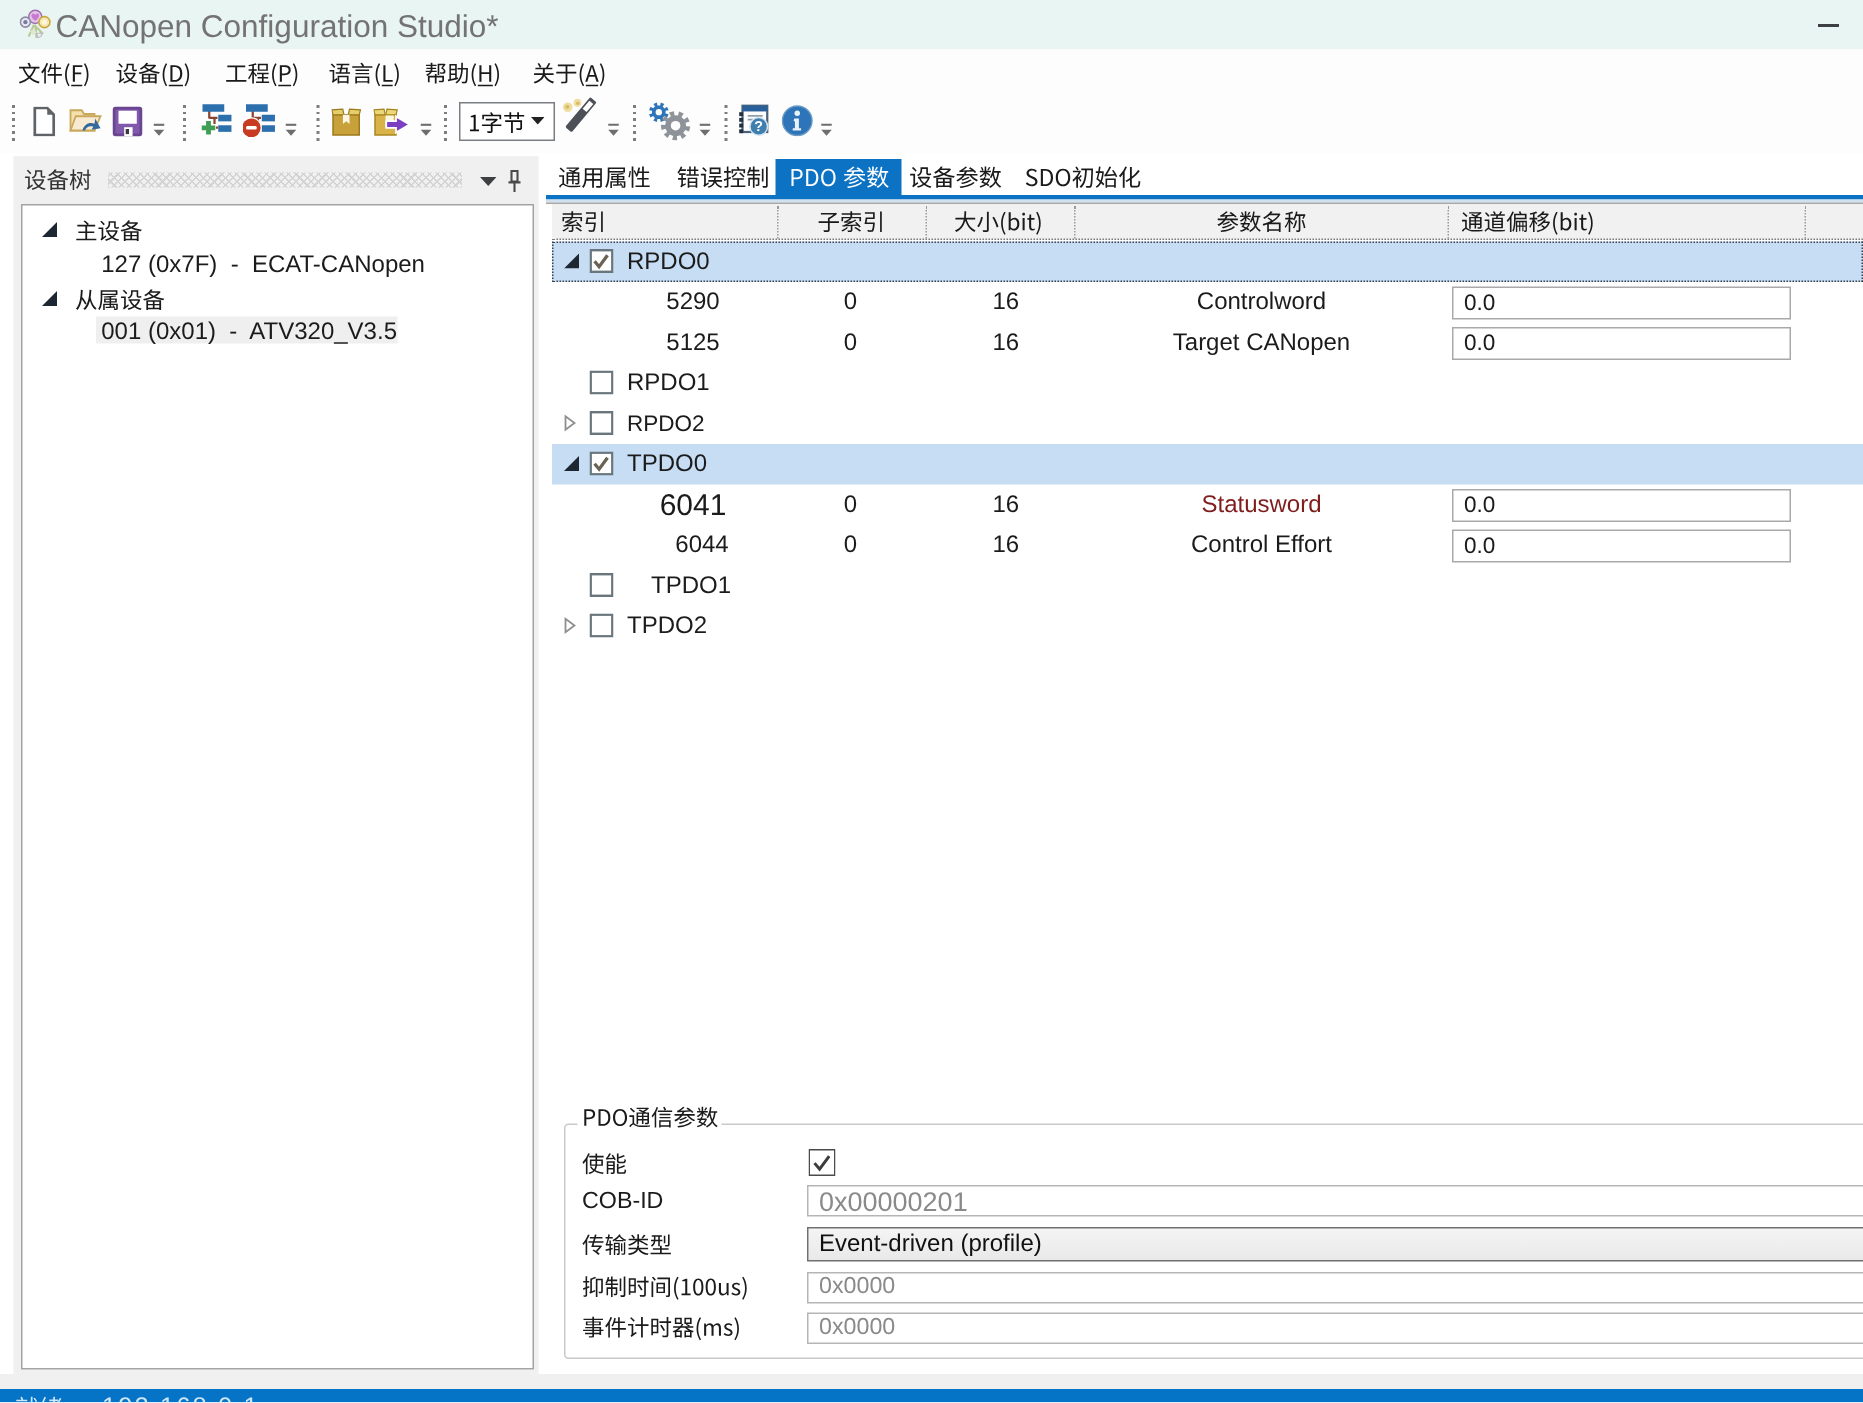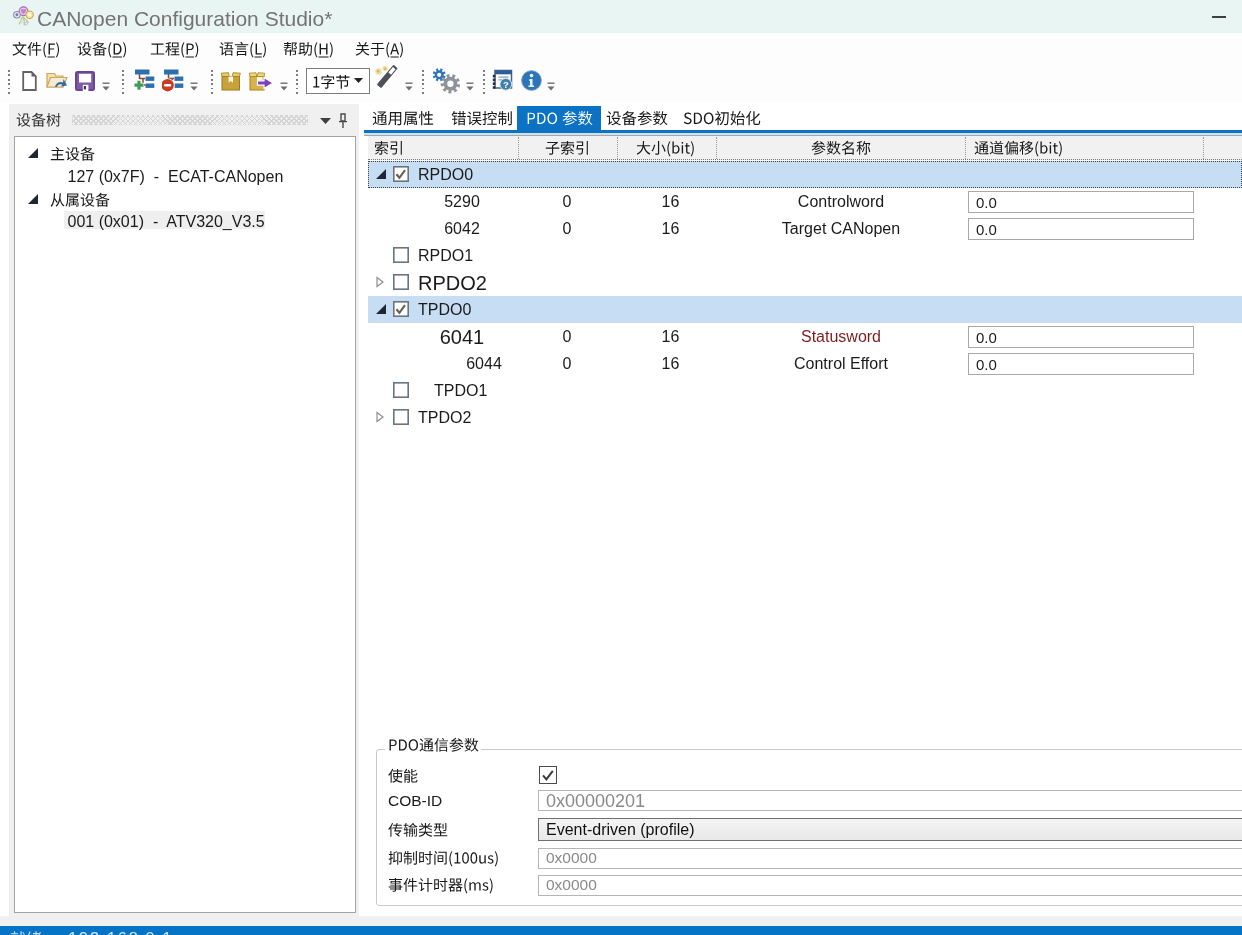--- a/index.html
+++ b/index.html
@@ -274,52 +274,52 @@
       <rect x="0.8" y="0.8" width="14.4" height="14.4" fill="#fff" stroke="#69767e" stroke-width="1.6"></rect>
       <path d="M3.4 8.2l3 3.6 5.6-7.6" fill="none" stroke="#6a6353" stroke-width="2.2"></path>
     </svg>
 <div class="txt" style="left:418px;top:174.5px;transform:translateY(-50%);font-size:16px;color:#1b1b1b;font-weight:normal;line-height:1">RPDO0</div>
 <div class="txt" style="left:462px;top:201.5px;font-size:16px;color:#1b1b1b;font-weight:normal;line-height:1;transform:translate(-50%,-50%)">5290</div>
 <div class="txt" style="left:567px;top:201.5px;font-size:16px;color:#1b1b1b;font-weight:normal;line-height:1;transform:translate(-50%,-50%)">0</div>
 <div class="txt" style="left:670.5px;top:201.5px;font-size:16px;color:#1b1b1b;font-weight:normal;line-height:1;transform:translate(-50%,-50%)">16</div>
 <div class="txt" style="left:841px;top:201.5px;font-size:16px;color:#1b1b1b;font-weight:normal;line-height:1;transform:translate(-50%,-50%)">Controlword</div>
 <div class="abs" style="left:968px;top:190.7px;width:226px;height:22px;background:#fff;border:1px solid #a9a9a9"></div>
 <div class="txt" style="left:976px;top:201.5px;transform:translateY(-50%);font-size:15px;color:#1b1b1b;font-weight:normal;line-height:1">0.0</div>
-<div class="txt" style="left:462px;top:228.5px;font-size:16px;color:#1b1b1b;font-weight:normal;line-height:1;transform:translate(-50%,-50%)">6042</div>
+<div class="txt" style="left:462px;top:228.5px;font-size:16px;color:#1b1b1b;font-weight:normal;line-height:1;transform:translate(-50%,-50%)">5125</div>
 <div class="txt" style="left:567px;top:228.5px;font-size:16px;color:#1b1b1b;font-weight:normal;line-height:1;transform:translate(-50%,-50%)">0</div>
 <div class="txt" style="left:670.5px;top:228.5px;font-size:16px;color:#1b1b1b;font-weight:normal;line-height:1;transform:translate(-50%,-50%)">16</div>
 <div class="txt" style="left:841px;top:228.5px;font-size:16px;color:#1b1b1b;font-weight:normal;line-height:1;transform:translate(-50%,-50%)">Target CANopen</div>
 <div class="abs" style="left:968px;top:217.7px;width:226px;height:22px;background:#fff;border:1px solid #a9a9a9"></div>
 <div class="txt" style="left:976px;top:228.5px;transform:translateY(-50%);font-size:15px;color:#1b1b1b;font-weight:normal;line-height:1">0.0</div>
 <svg class="abs" style="left:393px;top:246.5px" width="16" height="16" viewBox="0 0 16 16">
       <rect x="0.8" y="0.8" width="14.4" height="14.4" fill="#fff" stroke="#69767e" stroke-width="1.6"></rect>
     </svg>
 <div class="txt" style="left:418px;top:255.5px;transform:translateY(-50%);font-size:16px;color:#1b1b1b;font-weight:normal;line-height:1">RPDO1</div>
 <svg class="abs" style="left:375.5px;top:276.0px" width="8" height="12" viewBox="0 0 8 12">
       <path d="M1 1.5v9L7 6z" fill="#fff" stroke="#8f8f8f" stroke-width="1.2"></path>
     </svg>
 <svg class="abs" style="left:393px;top:273.5px" width="16" height="16" viewBox="0 0 16 16">
       <rect x="0.8" y="0.8" width="14.4" height="14.4" fill="#fff" stroke="#69767e" stroke-width="1.6"></rect>
     </svg>
-<div class="txt" style="left:418px;top:282.5px;transform:translateY(-50%);font-size:20px;color:#1b1b1b;font-weight:normal;line-height:1">RPDO2</div>
+<div class="txt" style="left:418px;top:282.5px;transform:translateY(-50%);font-size:15px;color:#1b1b1b;font-weight:normal;line-height:1">RPDO2</div>
 <svg class="abs" style="left:375.5px;top:304.0px" width="10" height="10" viewBox="0 0 10 10">
       <path d="M10 0v10H0z" fill="#1c2732"></path>
     </svg>
 <svg class="abs" style="left:393px;top:300.5px" width="16" height="16" viewBox="0 0 16 16">
       <rect x="0.8" y="0.8" width="14.4" height="14.4" fill="#fff" stroke="#69767e" stroke-width="1.6"></rect>
       <path d="M3.4 8.2l3 3.6 5.6-7.6" fill="none" stroke="#6a6353" stroke-width="2.2"></path>
     </svg>
 <div class="txt" style="left:418px;top:309.5px;transform:translateY(-50%);font-size:16px;color:#1b1b1b;font-weight:normal;line-height:1">TPDO0</div>
 <div class="txt" style="left:462px;top:336.5px;font-size:20px;color:#1b1b1b;font-weight:normal;line-height:1;transform:translate(-50%,-50%)">6041</div>
 <div class="txt" style="left:567px;top:336.5px;font-size:16px;color:#1b1b1b;font-weight:normal;line-height:1;transform:translate(-50%,-50%)">0</div>
 <div class="txt" style="left:670.5px;top:336.5px;font-size:16px;color:#1b1b1b;font-weight:normal;line-height:1;transform:translate(-50%,-50%)">16</div>
 <div class="txt" style="left:841px;top:336.5px;font-size:16px;color:#7f1d1d;font-weight:normal;line-height:1;transform:translate(-50%,-50%)">Statusword</div>
 <div class="abs" style="left:968px;top:325.7px;width:226px;height:22px;background:#fff;border:1px solid #a9a9a9"></div>
 <div class="txt" style="left:976px;top:336.5px;transform:translateY(-50%);font-size:15px;color:#1b1b1b;font-weight:normal;line-height:1">0.0</div>
-<div class="txt" style="left:484px;top:363.5px;font-size:16px;color:#1b1b1b;font-weight:normal;line-height:1;transform:translate(-50%,-50%)">6044</div>
+<div class="txt" style="left:468px;top:363.5px;font-size:16px;color:#1b1b1b;font-weight:normal;line-height:1;transform:translate(-50%,-50%)">6044</div>
 <div class="txt" style="left:567px;top:363.5px;font-size:16px;color:#1b1b1b;font-weight:normal;line-height:1;transform:translate(-50%,-50%)">0</div>
 <div class="txt" style="left:670.5px;top:363.5px;font-size:16px;color:#1b1b1b;font-weight:normal;line-height:1;transform:translate(-50%,-50%)">16</div>
 <div class="txt" style="left:841px;top:363.5px;font-size:16px;color:#1b1b1b;font-weight:normal;line-height:1;transform:translate(-50%,-50%)">Control Effort</div>
 <div class="abs" style="left:968px;top:352.7px;width:226px;height:22px;background:#fff;border:1px solid #a9a9a9"></div>
 <div class="txt" style="left:976px;top:363.5px;transform:translateY(-50%);font-size:15px;color:#1b1b1b;font-weight:normal;line-height:1">0.0</div>
 <svg class="abs" style="left:393px;top:381.5px" width="16" height="16" viewBox="0 0 16 16">
       <rect x="0.8" y="0.8" width="14.4" height="14.4" fill="#fff" stroke="#69767e" stroke-width="1.6"></rect>
     </svg>
 <div class="txt" style="left:434px;top:390.5px;transform:translateY(-50%);font-size:16px;color:#1b1b1b;font-weight:normal;line-height:1">TPDO1</div>
 <svg class="abs" style="left:375.5px;top:411.0px" width="8" height="12" viewBox="0 0 8 12">

